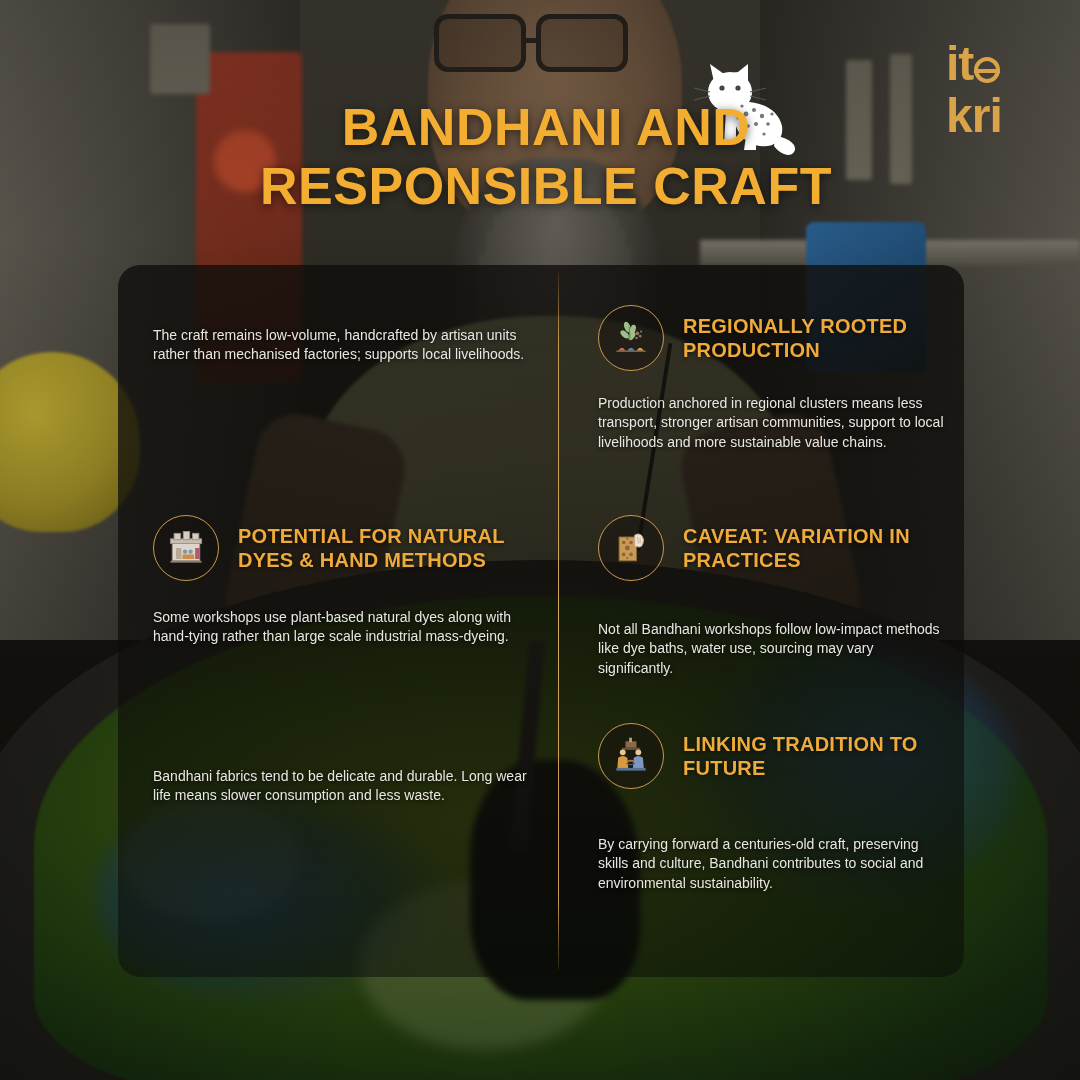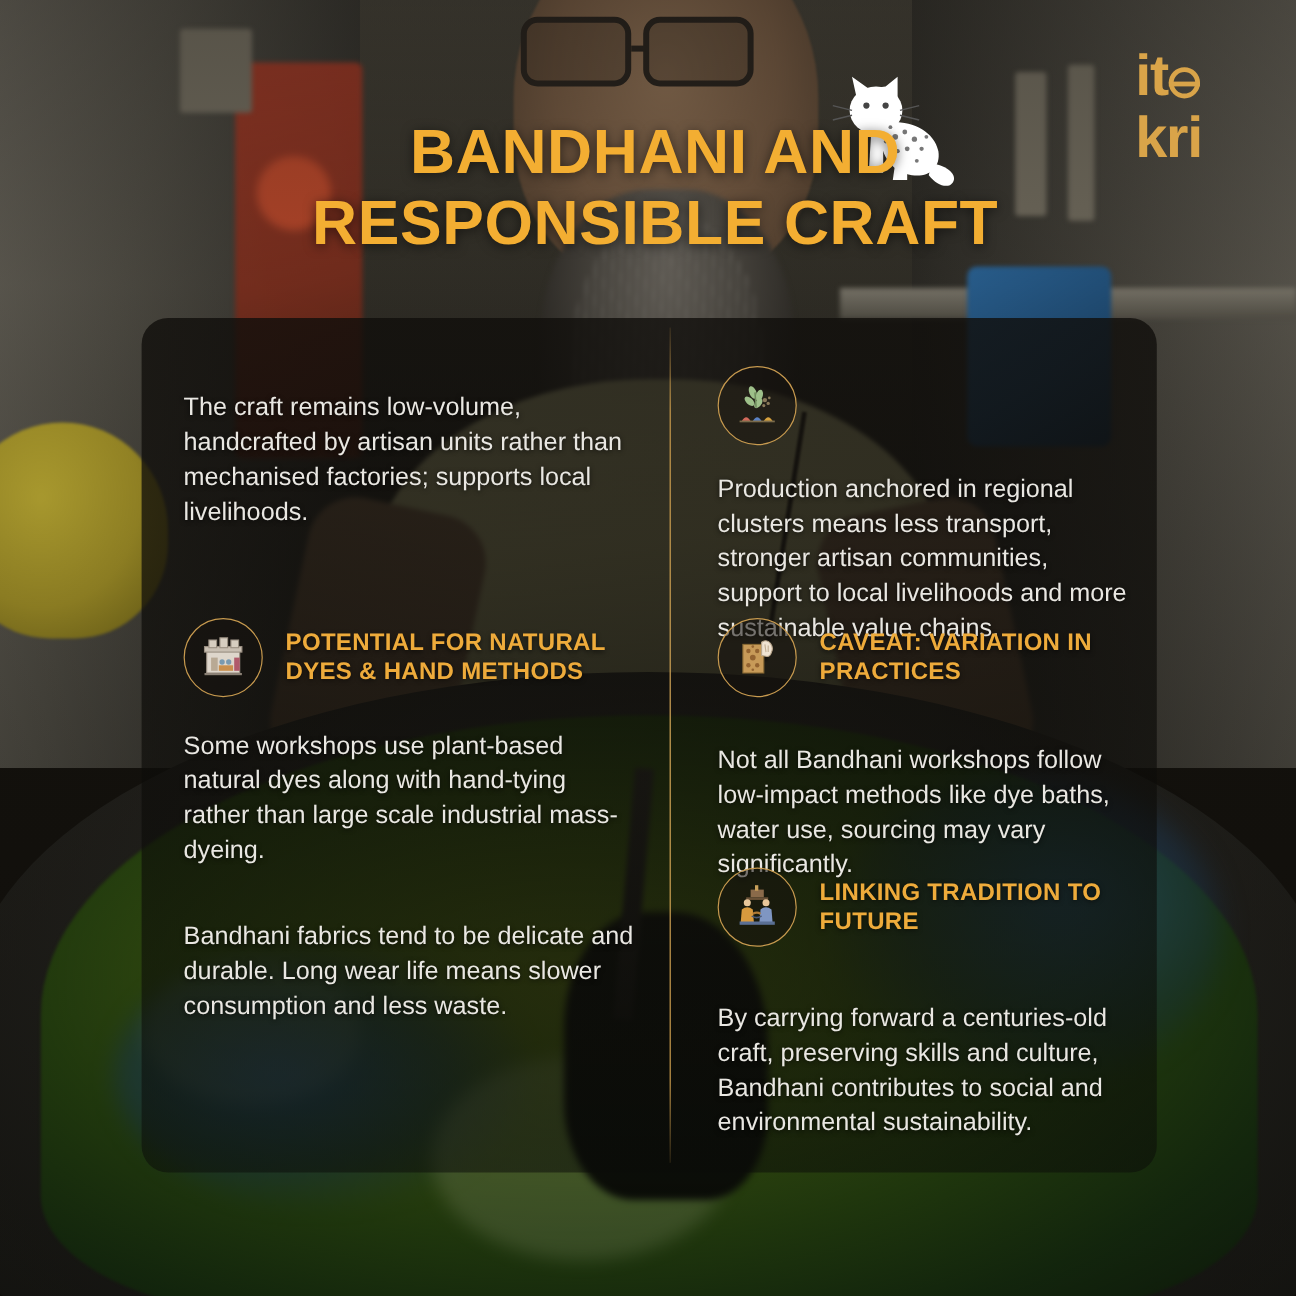--- a/index.html
+++ b/index.html
@@ -200,21 +200,21 @@
   }
   .icon-circle svg { display:block; }
 
   .card-title {
     color:#eeab3b; font-size:20px; font-weight:700; line-height:1.18;
     letter-spacing:.25px; padding-top:12px;
     text-shadow:0 1px 4px rgba(0,0,0,.6);
   }
   .card-body {
     margin-top:27px;
-    color:#e9e7e2; font-size:21px; line-height:1.38;
+    color:#e9e7e2; font-size:14px; line-height:1.38;
     text-shadow:0 1px 4px rgba(0,0,0,.7);
     max-width:392px;
   }
   .card.right .card-body { max-width:404px; margin-top:39px; }
   .card.r1 .card-body { margin-top:23px; }
   .card.r3 .card-body, .card.r3b .card-body { margin-top:46px; }
 </style>
 </head>
 <body>
 
@@ -317,20 +317,21 @@
                 <circle cx="34" cy="22" r="1.5"></circle>
               <circle cx="30" cy="24" r="1.4"></circle>
                 <circle cx="35" cy="17" r="1.2"></circle>
             </g>
             <path d="M10 38 q4-7 8 0 z" fill="#d2695b"></path>
             <path d="M20 38 q4-7 8 0 z" fill="#5b82c4"></path>
             <path d="M30 38 q4-7 8 0 z" fill="#d8a23e"></path>
             <rect x="8" y="37.6" width="32" height="1.6" fill="#7a6a4a"></rect>
           </svg>
         </div>
+        <div class="card-title">REGIONALLY ROOTED PRODUCTION</div>
       </div>
       <p class="card-body">Production anchored in regional clusters means less transport, stronger artisan communities, support to local livelihoods and more sustainable value chains.</p>
     </div>
 
     <div class="card r2">
       <div class="card-head">
         <div class="icon-circle">
           <svg viewBox="0 0 48 48" width="44" height="44">
             <rect x="9" y="18" width="30" height="20" fill="#ded6cb" stroke="#9a8f82" stroke-width="1"></rect>
             <rect x="7" y="14" width="34" height="5" fill="#c9bfb2" stroke="#9a8f82" stroke-width="1"></rect>

